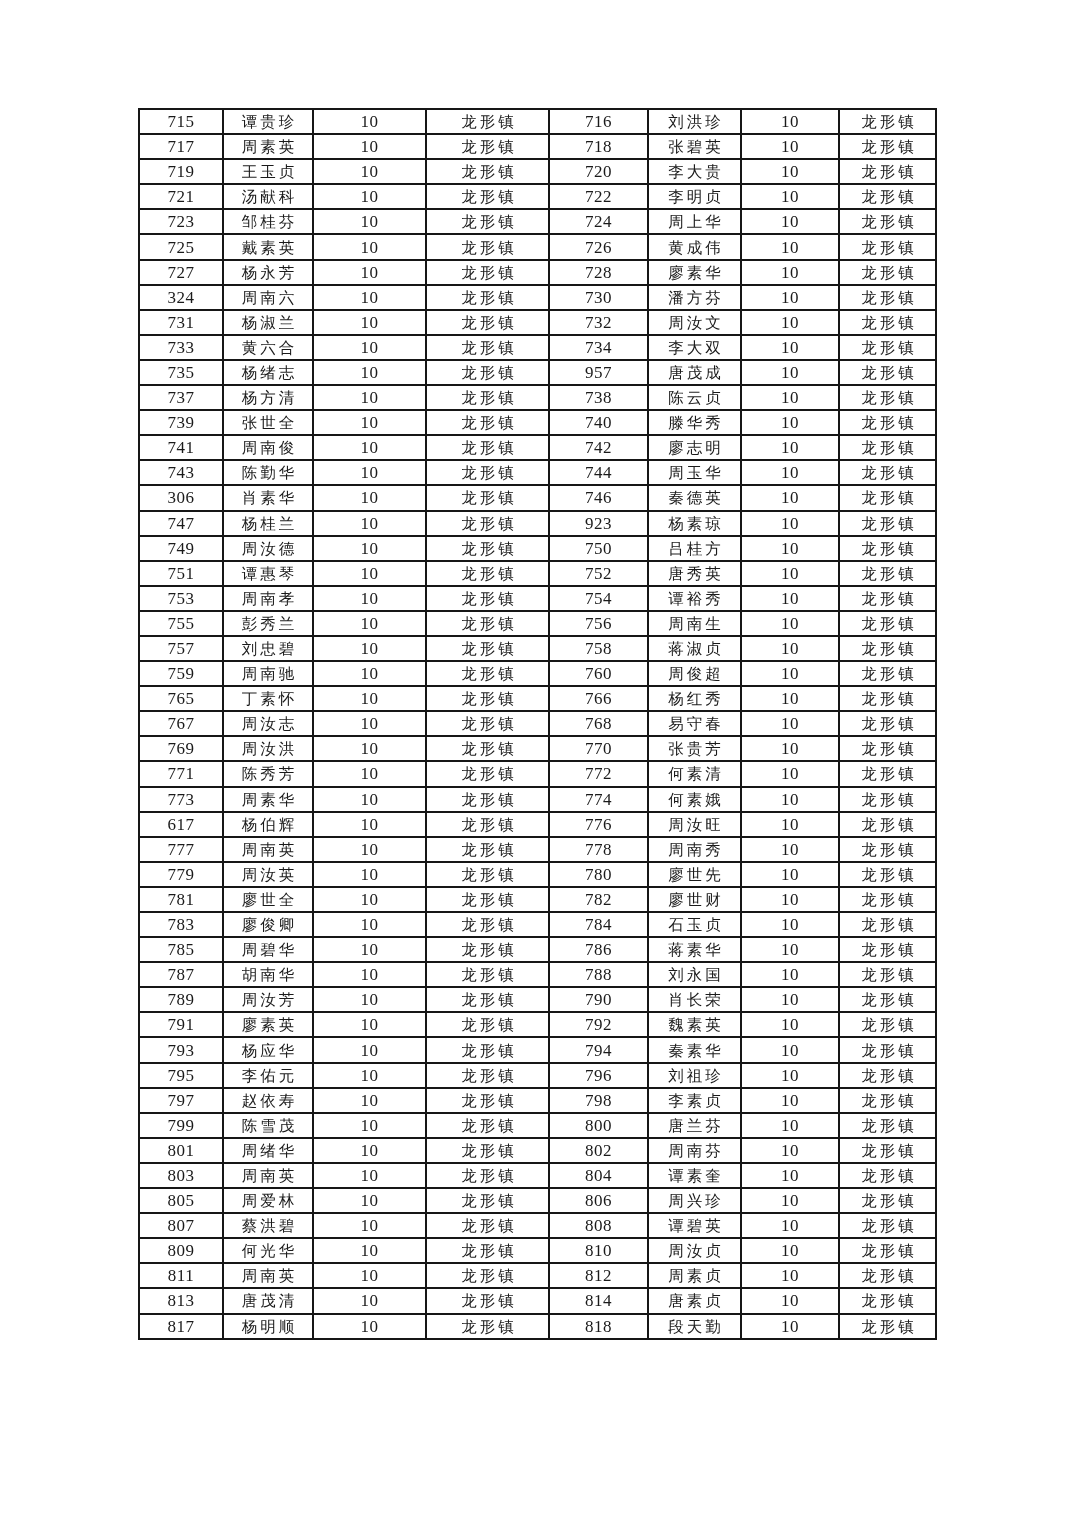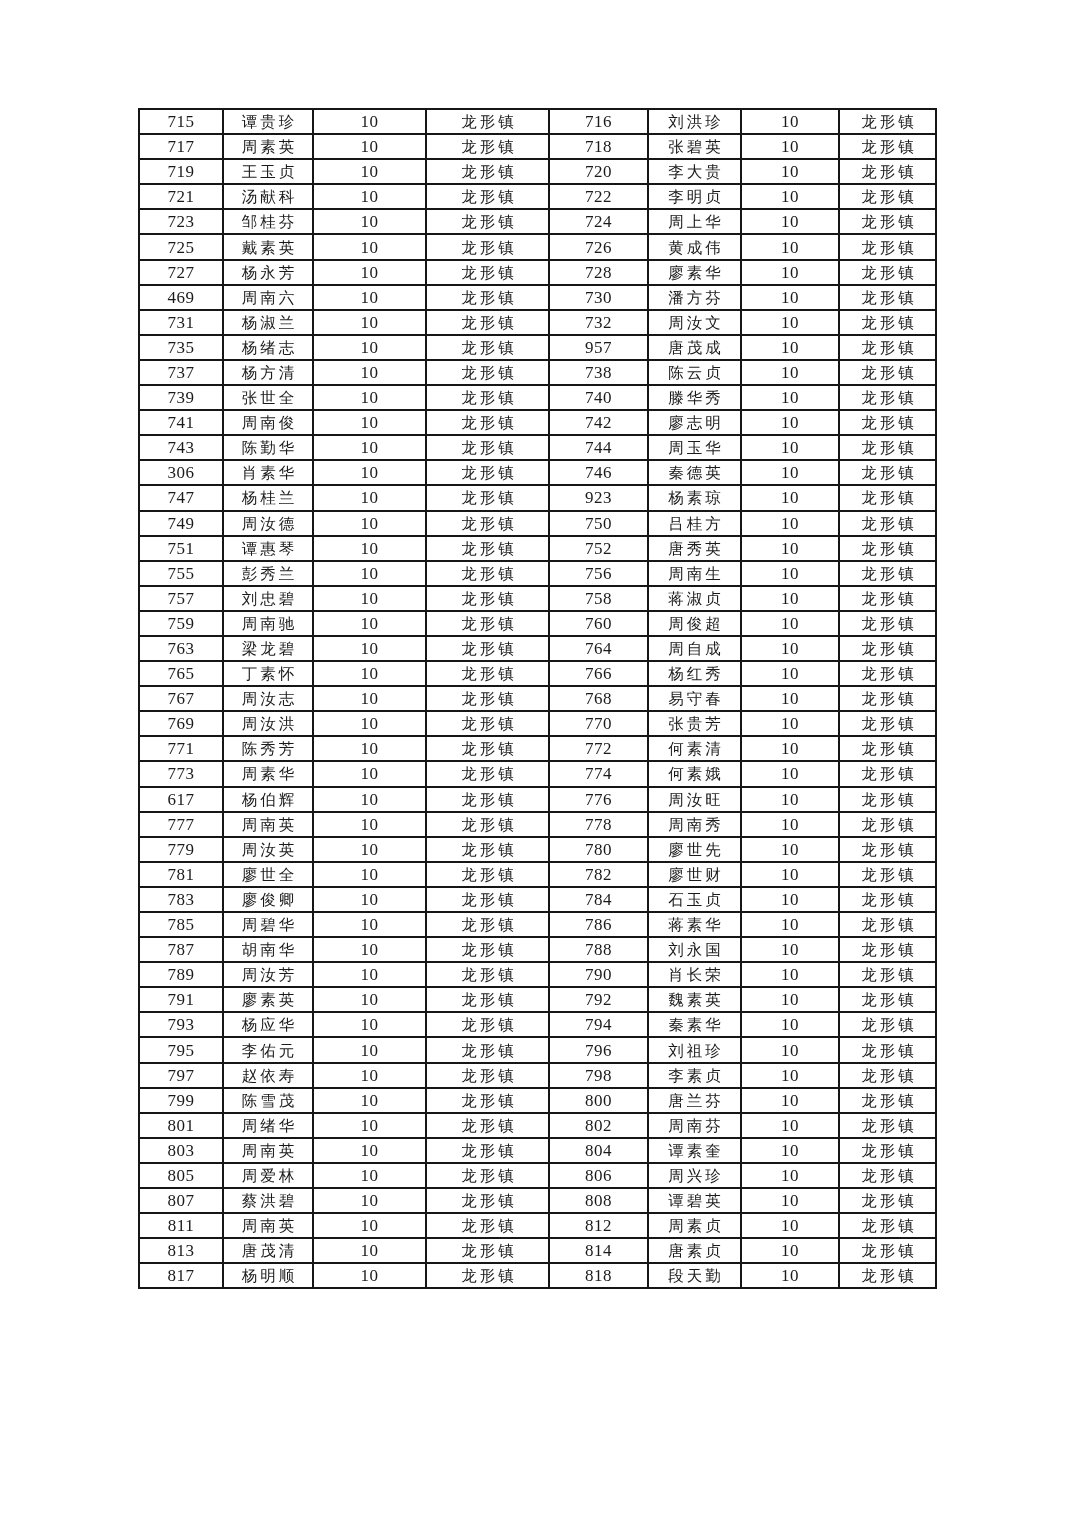--- a/index.html
+++ b/index.html
@@ -122,40 +122,50 @@
           <td class="num">727</td>
           <td class="cjk">杨永芳</td>
           <td class="num">10</td>
           <td class="cjk">龙形镇</td>
           <td class="num">728</td>
           <td class="cjk">廖素华</td>
           <td class="num">10</td>
           <td class="cjk">龙形镇</td>
         </tr>
         <tr>
-          <td class="num">469</td>
+          <td class="num">324</td>
           <td class="cjk">周南六</td>
           <td class="num">10</td>
           <td class="cjk">龙形镇</td>
           <td class="num">730</td>
           <td class="cjk">潘方芬</td>
           <td class="num">10</td>
           <td class="cjk">龙形镇</td>
         </tr>
         <tr>
           <td class="num">731</td>
           <td class="cjk">杨淑兰</td>
           <td class="num">10</td>
           <td class="cjk">龙形镇</td>
           <td class="num">732</td>
           <td class="cjk">周汝文</td>
           <td class="num">10</td>
           <td class="cjk">龙形镇</td>
         </tr>
         <tr>
+          <td class="num">733</td>
+          <td class="cjk">黄六合</td>
+          <td class="num">10</td>
+          <td class="cjk">龙形镇</td>
+          <td class="num">734</td>
+          <td class="cjk">李大双</td>
+          <td class="num">10</td>
+          <td class="cjk">龙形镇</td>
+        </tr>
+        <tr>
           <td class="num">735</td>
           <td class="cjk">杨绪志</td>
           <td class="num">10</td>
           <td class="cjk">龙形镇</td>
           <td class="num">957</td>
           <td class="cjk">唐茂成</td>
           <td class="num">10</td>
           <td class="cjk">龙形镇</td>
         </tr>
         <tr>
@@ -232,20 +242,30 @@
           <td class="num">751</td>
           <td class="cjk">谭惠琴</td>
           <td class="num">10</td>
           <td class="cjk">龙形镇</td>
           <td class="num">752</td>
           <td class="cjk">唐秀英</td>
           <td class="num">10</td>
           <td class="cjk">龙形镇</td>
         </tr>
         <tr>
+          <td class="num">753</td>
+          <td class="cjk">周南孝</td>
+          <td class="num">10</td>
+          <td class="cjk">龙形镇</td>
+          <td class="num">754</td>
+          <td class="cjk">谭裕秀</td>
+          <td class="num">10</td>
+          <td class="cjk">龙形镇</td>
+        </tr>
+        <tr>
           <td class="num">755</td>
           <td class="cjk">彭秀兰</td>
           <td class="num">10</td>
           <td class="cjk">龙形镇</td>
           <td class="num">756</td>
           <td class="cjk">周南生</td>
           <td class="num">10</td>
           <td class="cjk">龙形镇</td>
         </tr>
         <tr>
@@ -262,30 +282,20 @@
           <td class="num">759</td>
           <td class="cjk">周南驰</td>
           <td class="num">10</td>
           <td class="cjk">龙形镇</td>
           <td class="num">760</td>
           <td class="cjk">周俊超</td>
           <td class="num">10</td>
           <td class="cjk">龙形镇</td>
         </tr>
         <tr>
-          <td class="num">763</td>
-          <td class="cjk">梁龙碧</td>
-          <td class="num">10</td>
-          <td class="cjk">龙形镇</td>
-          <td class="num">764</td>
-          <td class="cjk">周自成</td>
-          <td class="num">10</td>
-          <td class="cjk">龙形镇</td>
-        </tr>
-        <tr>
           <td class="num">765</td>
           <td class="cjk">丁素怀</td>
           <td class="num">10</td>
           <td class="cjk">龙形镇</td>
           <td class="num">766</td>
           <td class="cjk">杨红秀</td>
           <td class="num">10</td>
           <td class="cjk">龙形镇</td>
         </tr>
         <tr>
@@ -488,20 +498,30 @@
           <td class="num">10</td>
           <td class="cjk">龙形镇</td>
         </tr>
         <tr>
           <td class="num">807</td>
           <td class="cjk">蔡洪碧</td>
           <td class="num">10</td>
           <td class="cjk">龙形镇</td>
           <td class="num">808</td>
           <td class="cjk">谭碧英</td>
+          <td class="num">10</td>
+          <td class="cjk">龙形镇</td>
+        </tr>
+        <tr>
+          <td class="num">809</td>
+          <td class="cjk">何光华</td>
+          <td class="num">10</td>
+          <td class="cjk">龙形镇</td>
+          <td class="num">810</td>
+          <td class="cjk">周汝贞</td>
           <td class="num">10</td>
           <td class="cjk">龙形镇</td>
         </tr>
         <tr>
           <td class="num">811</td>
           <td class="cjk">周南英</td>
           <td class="num">10</td>
           <td class="cjk">龙形镇</td>
           <td class="num">812</td>
           <td class="cjk">周素贞</td>

